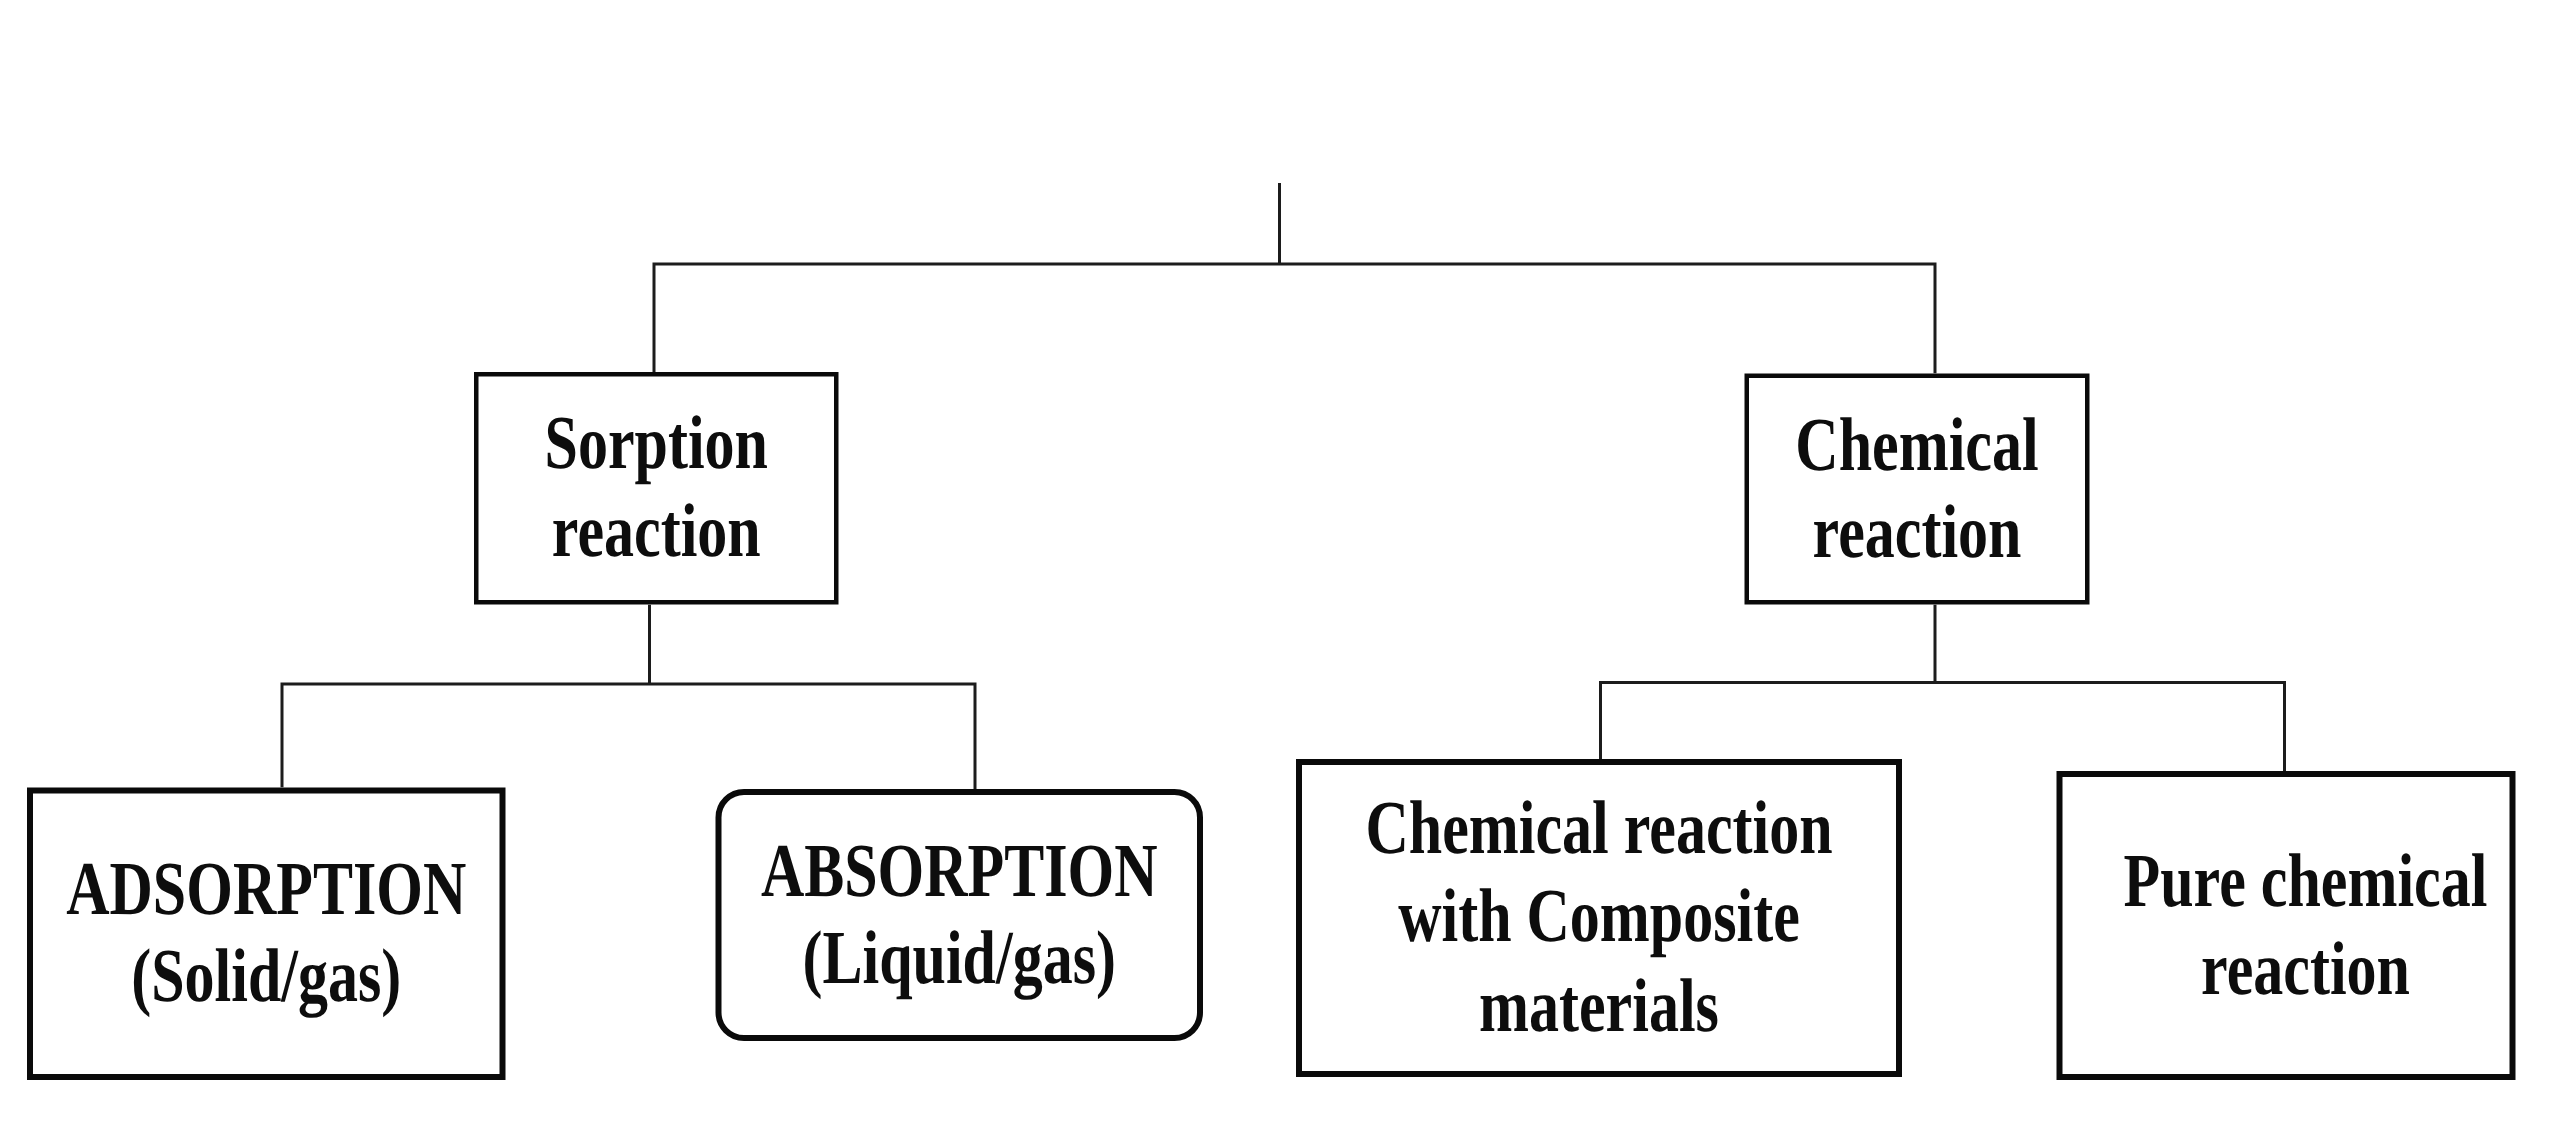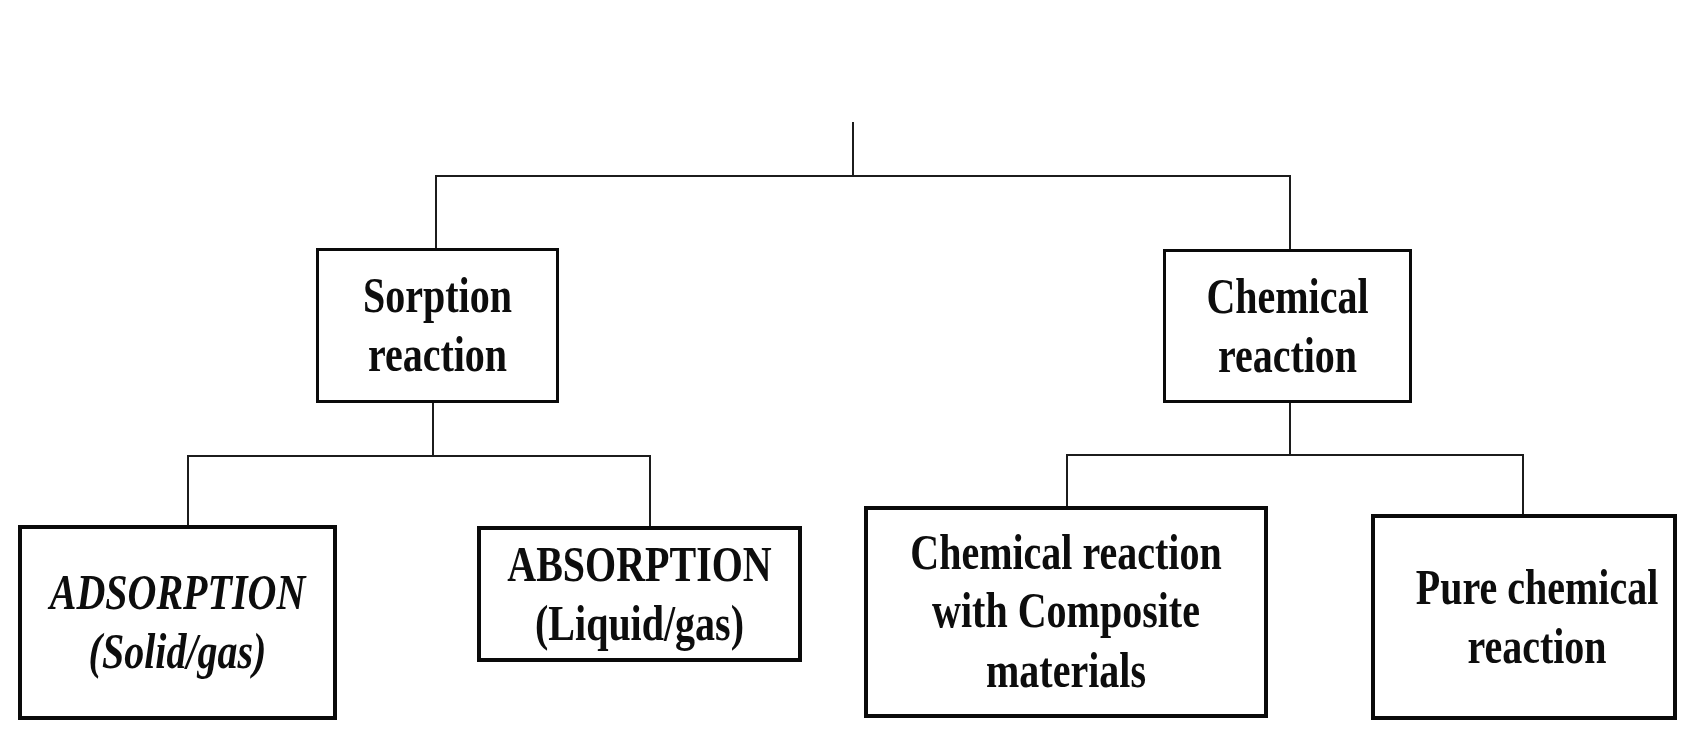--- a/index.html
+++ b/index.html
@@ -49,24 +49,24 @@
     font-size: 40px;
     line-height: 1.16;
     transform: scale(1, 1.27);
     transform-origin: center;
   }
   
   .node-tchs       { left: 678px;  top: 24px;  width: 371px; height: 97px;  }
   .node-tchs .label { font-size: 46px; transform: scale(1, 1.22); }
   
   .node-sorption   { left: 316px;  top: 248px; width: 243px; height: 155px; border-width: 3px; align-items: center; }
-  .node-chemical   { left: 1163px; top: 249px; width: 249px; height: 154px; border-width: 3px; }
+  .node-chemical   { left: 1163px; top: 249px; width: 230px; height: 154px; border-width: 3px; }
   
-  .node-adsorption { left: 18px;   top: 525px; width: 319px; height: 195px; font-style: italic; }
-  .node-absorption { left: 477px;  top: 526px; width: 325px; height: 136px; }
+  .node-adsorption { left: 18px;   top: 525px; width: 319px; height: 195px; }
+  .node-absorption { left: 477px;  top: 526px; width: 325px; height: 168px; border-radius: 19px; }
   .node-composite  { left: 864px;  top: 506px; width: 404px; height: 212px; }
   .node-pure       { left: 1371px; top: 514px; width: 306px; height: 206px; padding-left: 26px; }
 </style>
 </head>
 <body>
 
 <div class="stage">
 
   <svg class="connectors" viewBox="0 0 1699 749" xmlns="http://www.w3.org/2000/svg">
     <path d="M853 122 L853 176 M436 248 L436 176 L1290 176 L1290 249"></path>

